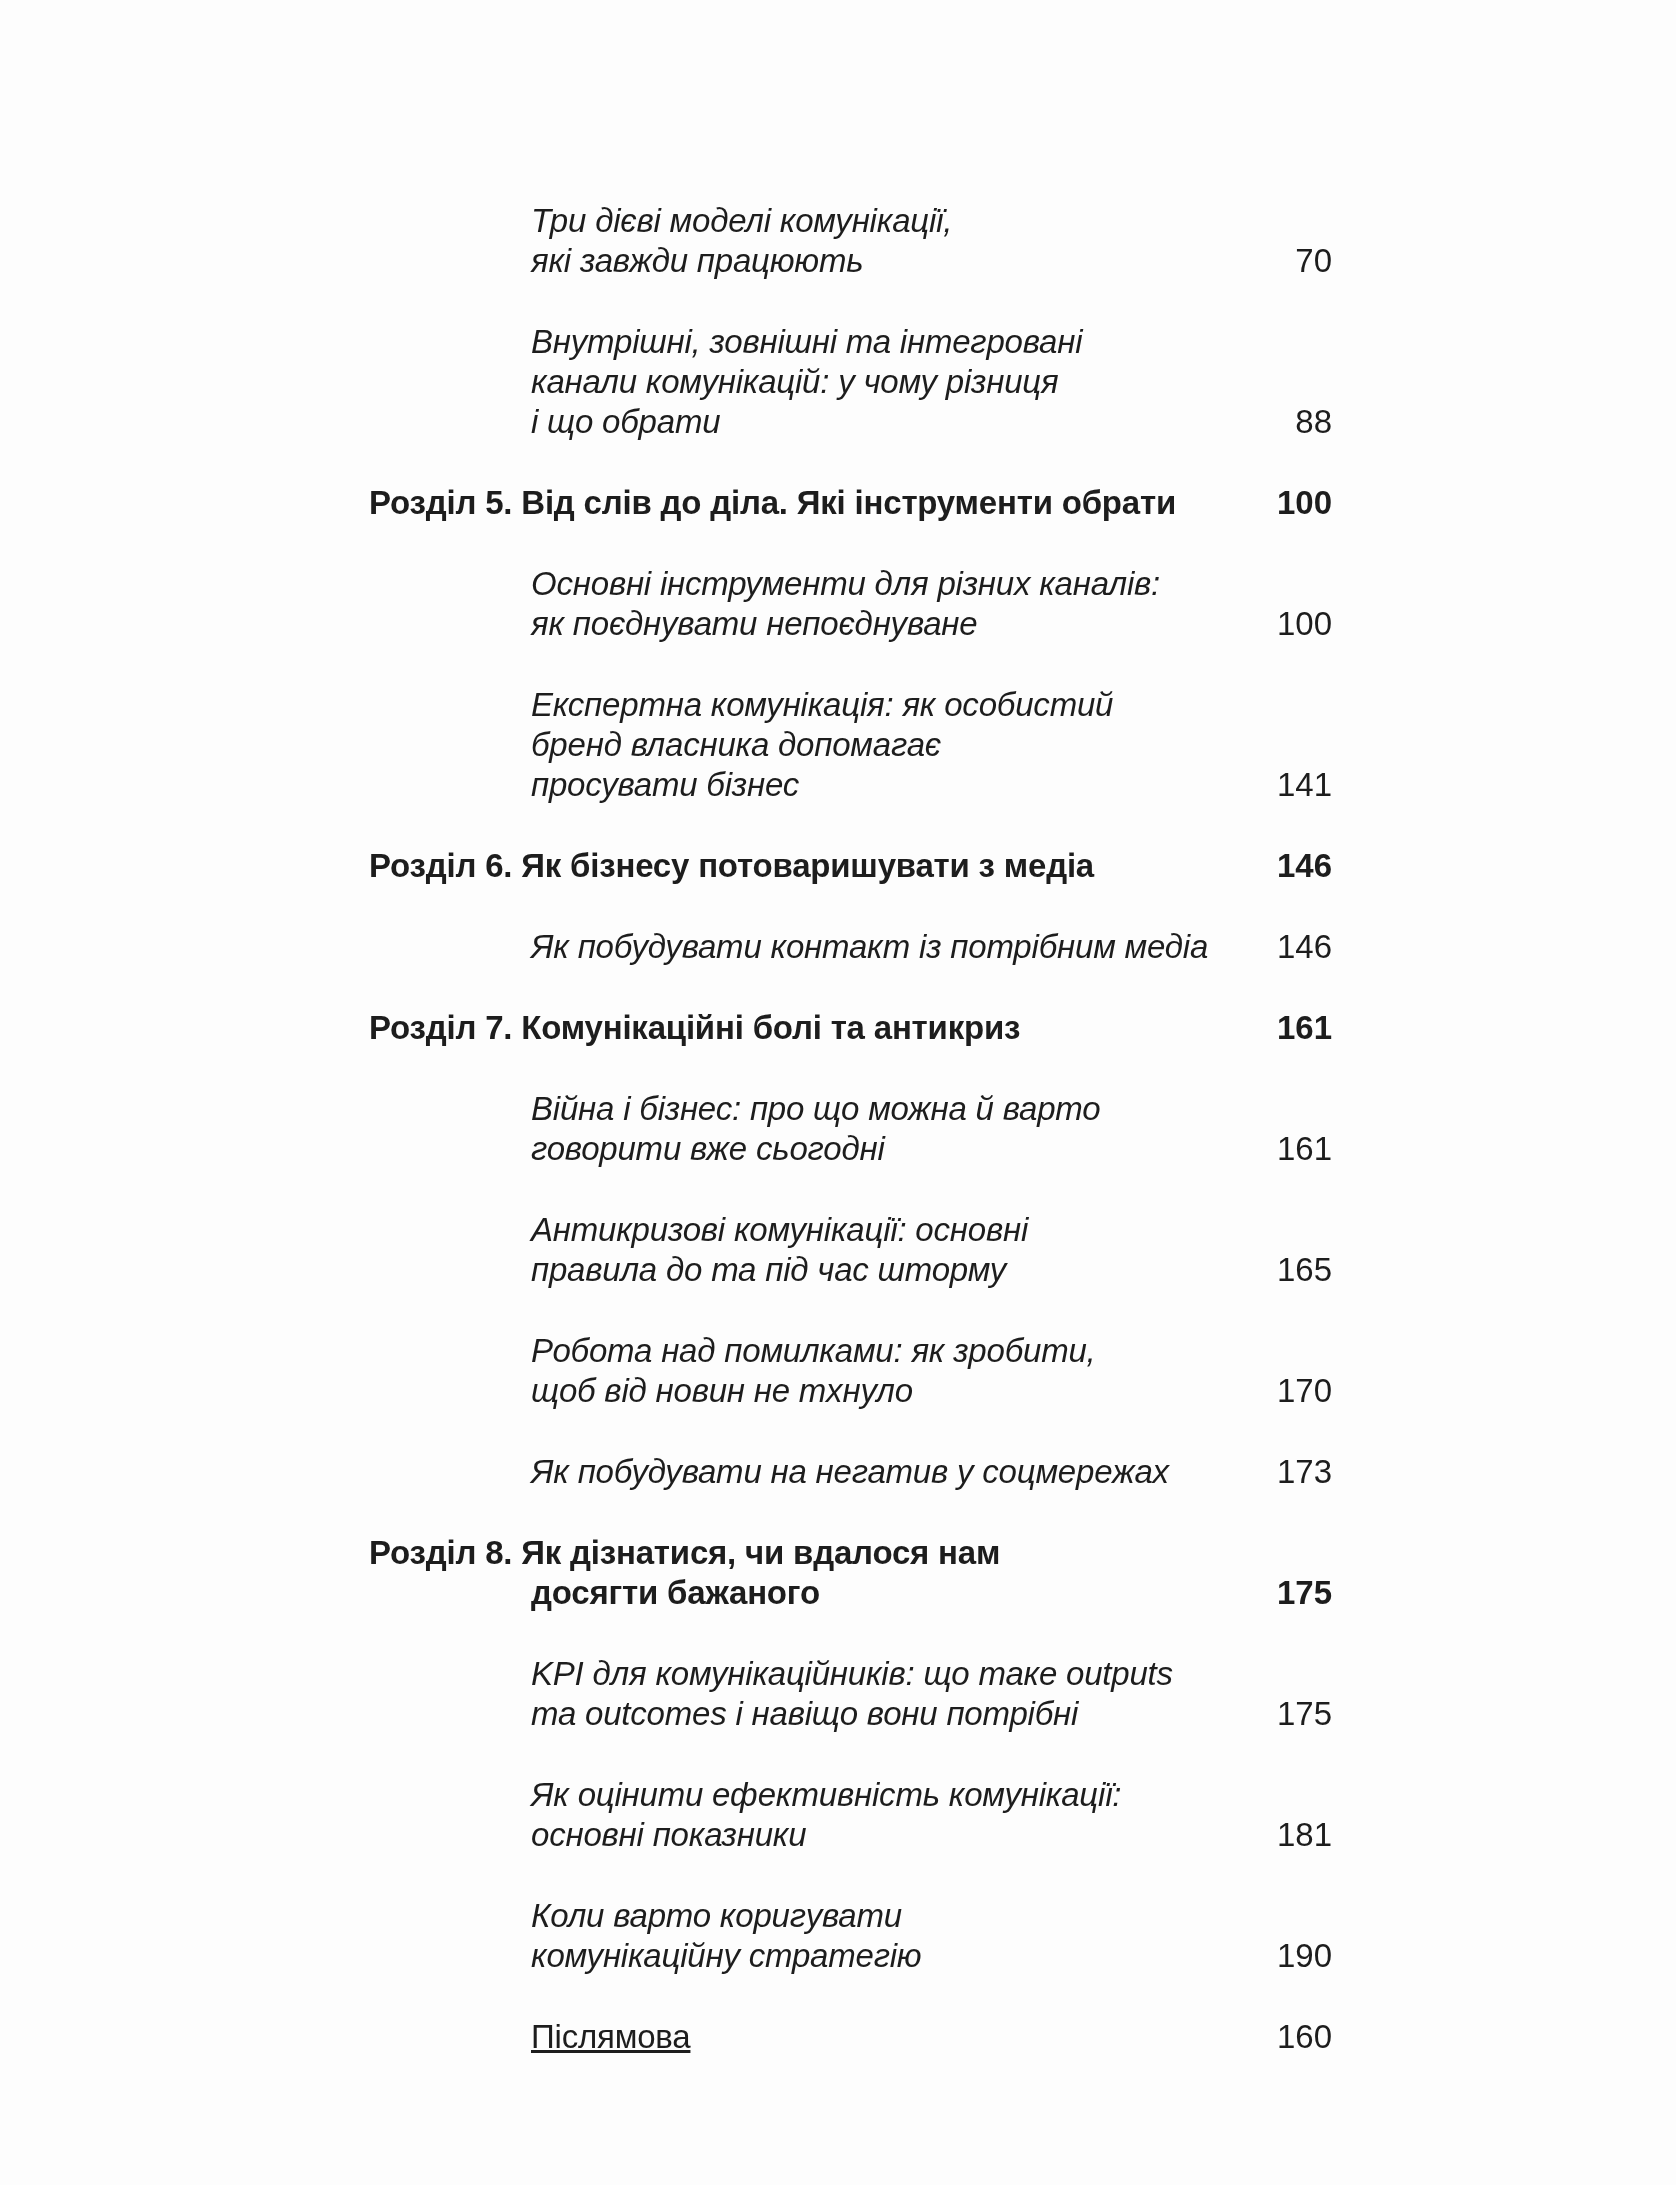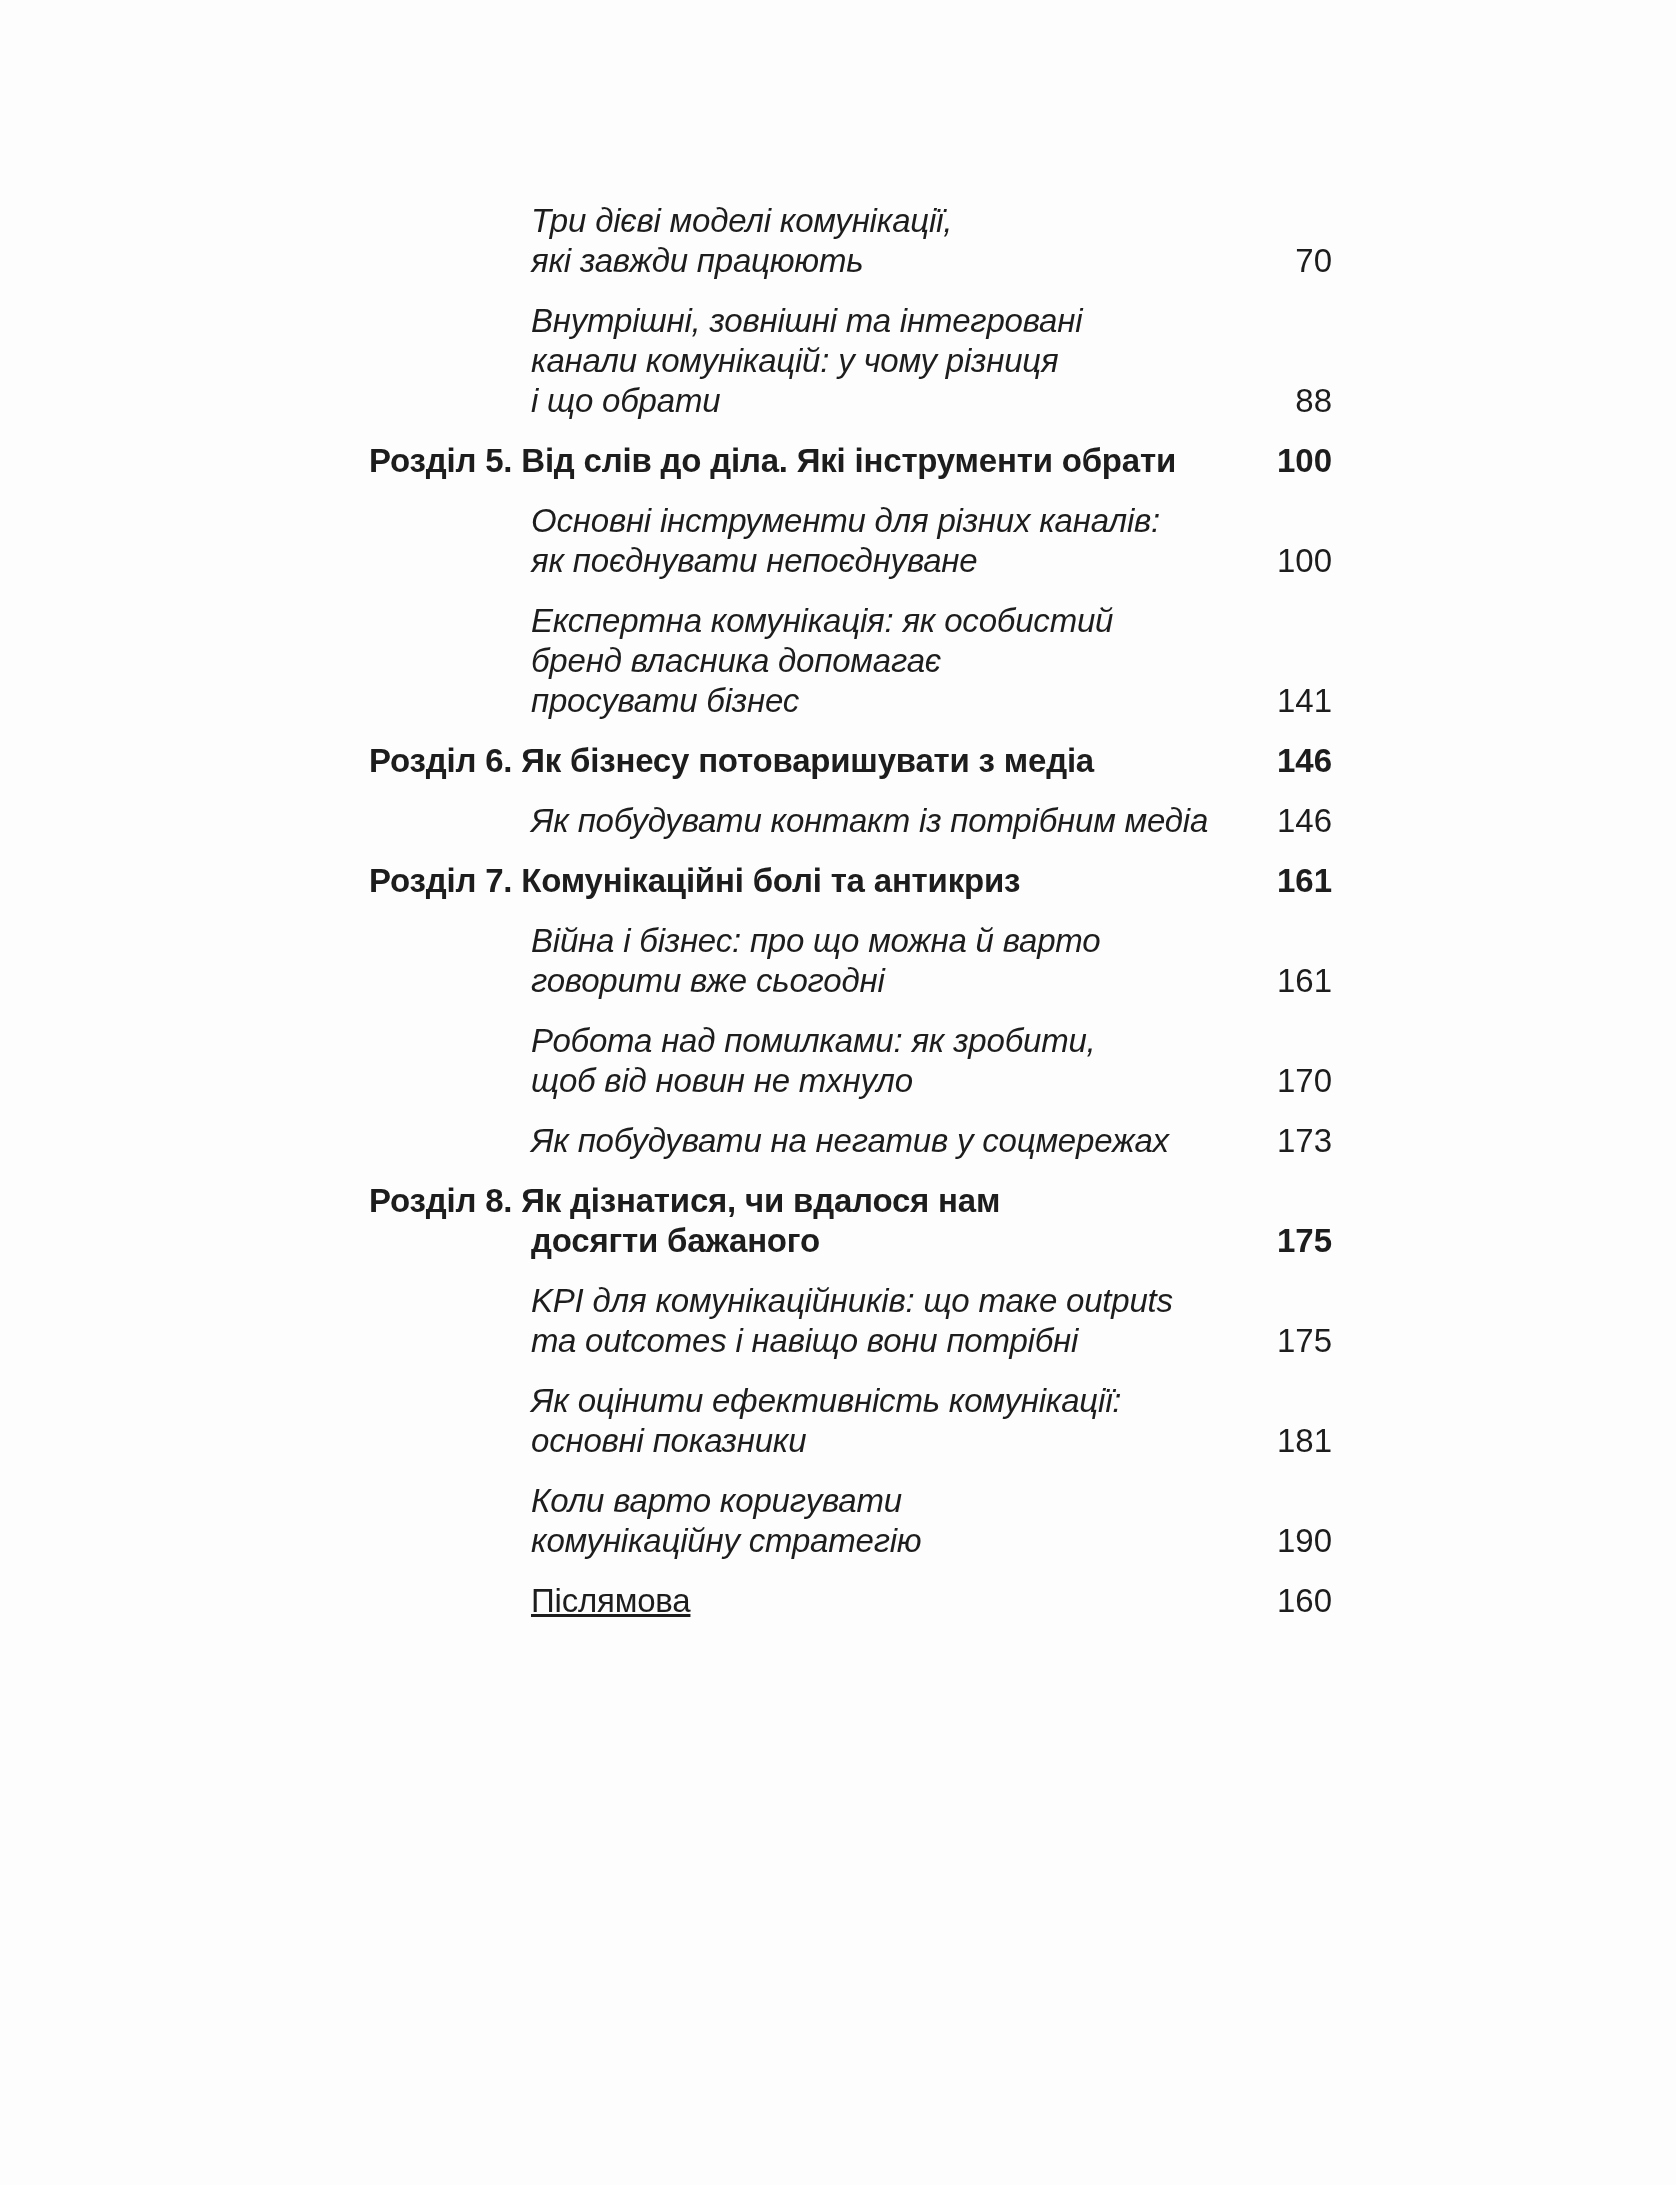--- a/index.html
+++ b/index.html
@@ -21,21 +21,21 @@
   }
   .toc-list {
     position: absolute;
     left: 369px;
     top: 201px;
     width: 963px;
   }
   .entry {
     display: flex;
     align-items: flex-end;
-    margin-top: 20px;
+    margin-top: 41px;
   }
   .entry:first-child {
     margin-top: 0;
   }
   .entry-text {
     font-size: 33px;
     line-height: 40px;
     letter-spacing: -0.2px;
   }
   .entry-page {
@@ -109,20 +109,24 @@
   <div class="entry chapter">
     <div class="entry-text">Розділ 7. Комунікаційні болі та антикриз</div>
     <div class="entry-page">161</div>
   </div>
 
   <div class="entry sub">
     <div class="entry-text">Війна і бізнес: про що можна й варто<br>говорити вже сьогодні</div>
     <div class="entry-page">161</div>
   </div>
 
+  <div class="entry sub">
+    <div class="entry-text">Антикризові комунікації: основні<br>правила до та під час шторму</div>
+    <div class="entry-page">165</div>
+  </div>
 
   <div class="entry sub">
     <div class="entry-text">Робота над помилками: як зробити,<br>щоб від новин не тхнуло</div>
     <div class="entry-page">170</div>
   </div>
 
   <div class="entry sub">
     <div class="entry-text">Як побудувати на негатив у соцмережах</div>
     <div class="entry-page">173</div>
   </div>

